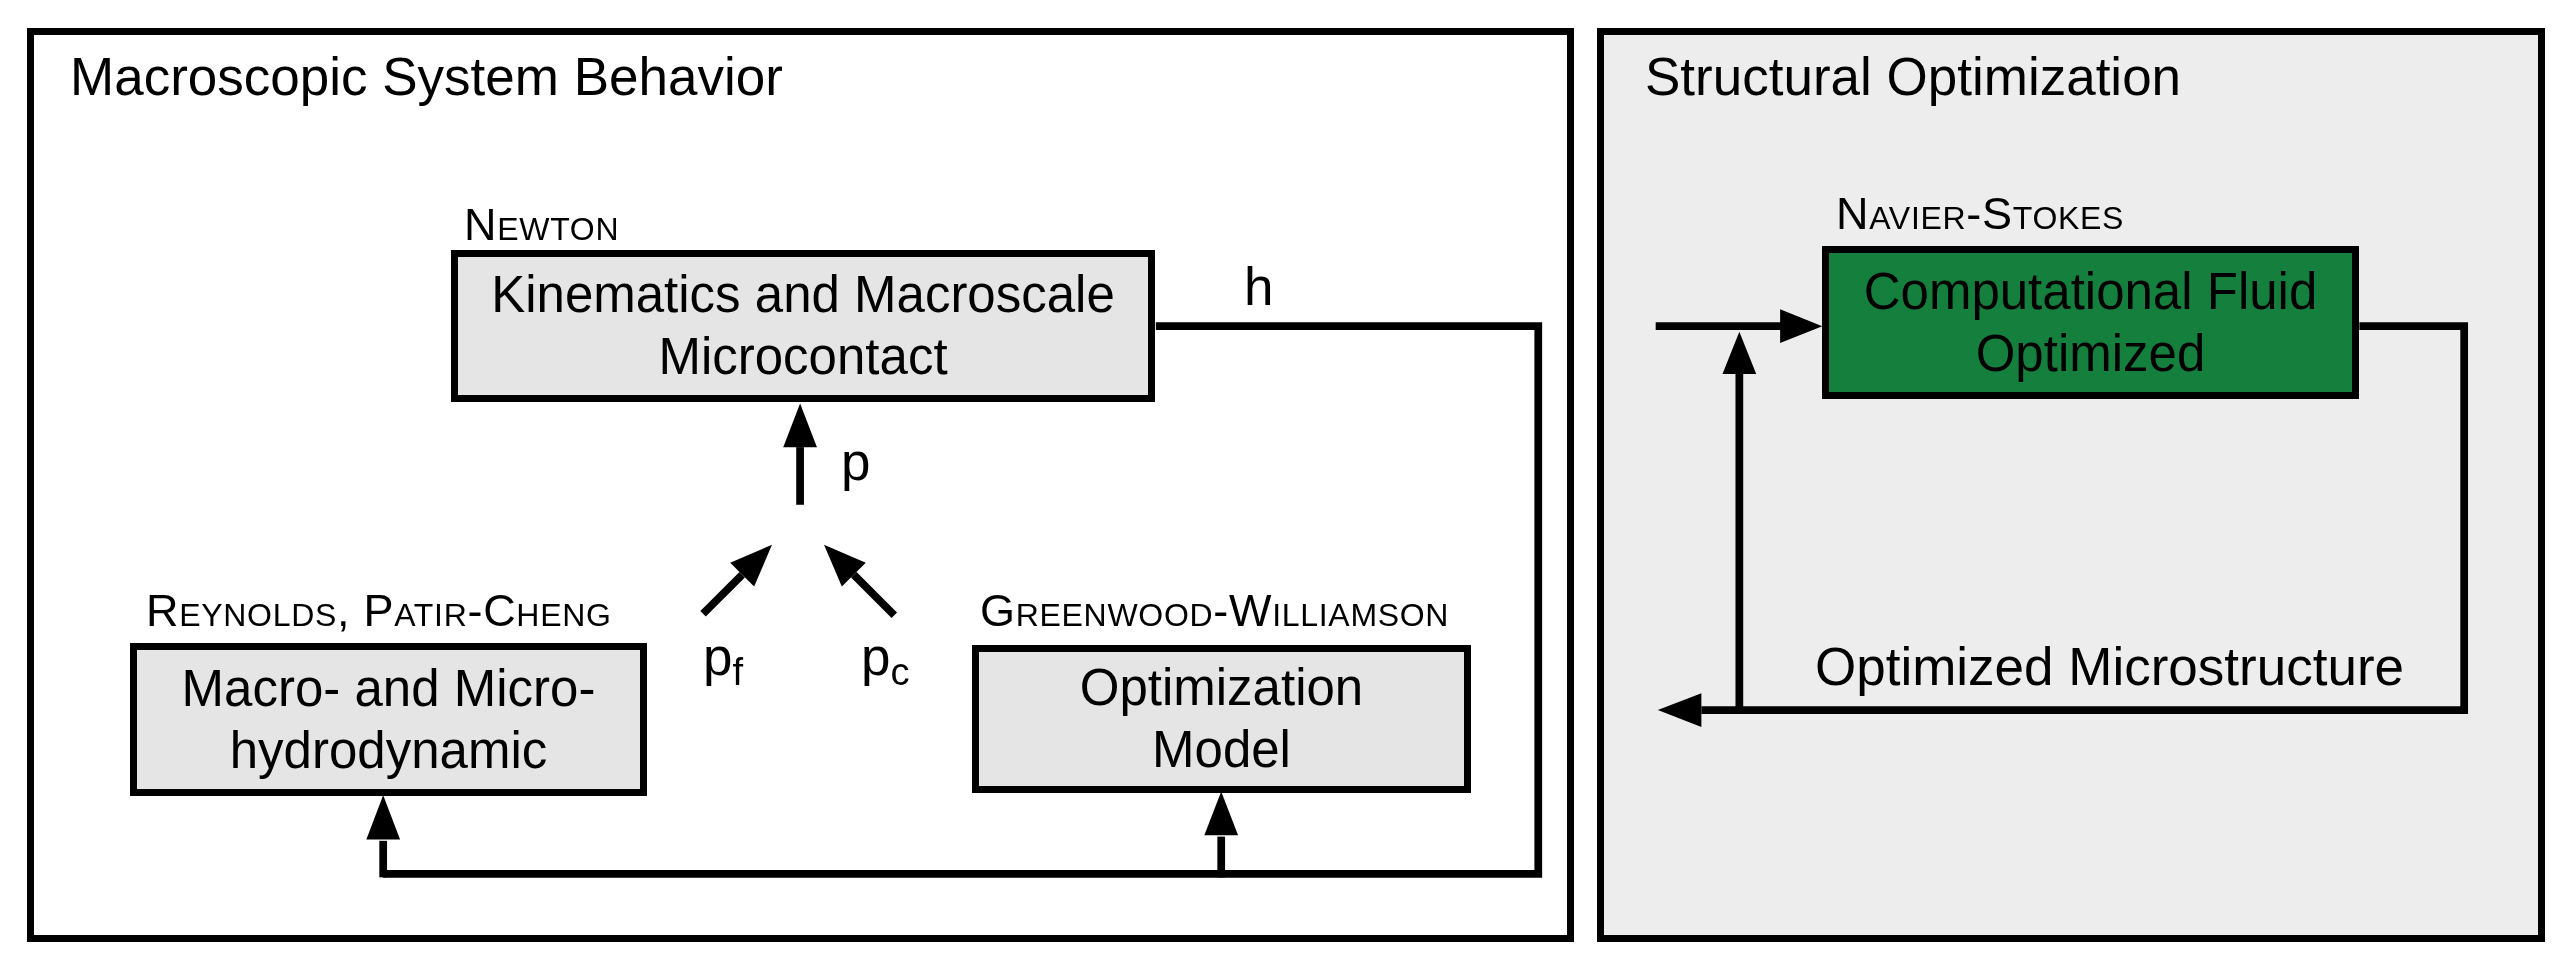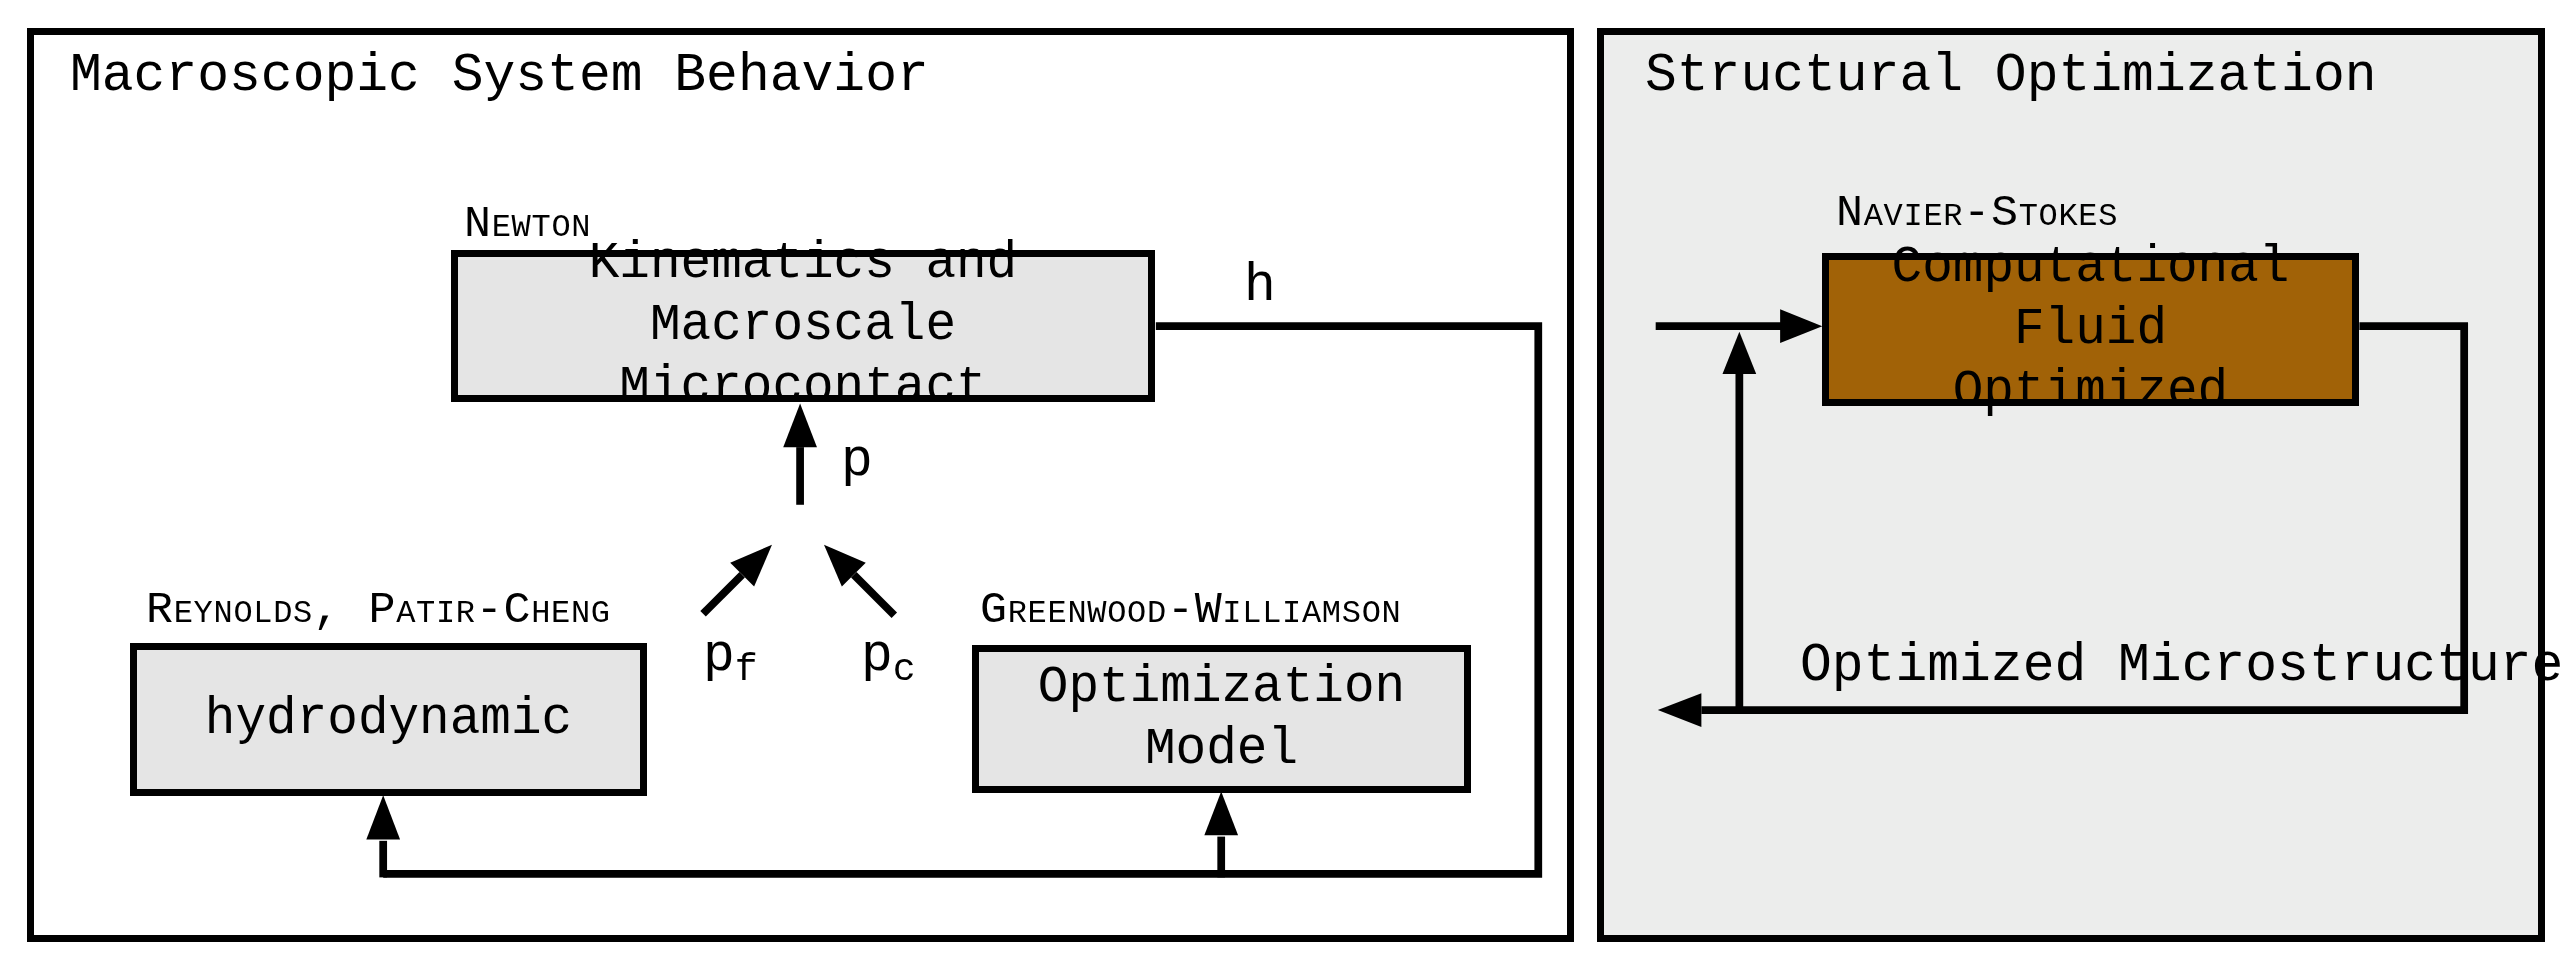--- a/index.html
+++ b/index.html
@@ -7,21 +7,21 @@
     padding: 0;
     background: #FFFFFF;
     width: 2576px;
     height: 973px;
     overflow: hidden;
   }
   .stage {
     position: relative;
     width: 2120px;
     height: 973px;
-    font-family: Liberation Mono, monospace;
+    font-family: Liberation Sans, sans-serif;
     color: #000000;
   }
   .panel {
     position: absolute;
     border: 7px solid #000000;
     box-sizing: border-box;
   }
   #left-panel  { left: 27.4px;   top: 28px; width: 1547px; height: 914px; background: #FFFFFF; }
   #right-panel { left: 1597px; top: 28px; width: 948px; height: 914px; background: #ECEDEC; }
 
@@ -43,21 +43,21 @@
     align-items: center;
     justify-content: center;
     text-align: center;
     font-size: 51px;
     line-height: 62px;
     background: #e5e5e5;
   }
   #newton-box    { left: 451px;  top: 250px; width: 704px; height: 152px; }
   #reynolds-box  { left: 130px;  top: 643px; width: 517px;  height: 153px; }
   #greenwood-box { left: 972px; top: 645px; width: 499px;  height: 148px; }
-  #cfd-box       { left: 1822px; top: 253px; width: 537px;  height: 153px; background: #a16207; }
+  #cfd-box       { left: 1822px; top: 246px; width: 537px;  height: 153px; background: #15803d; }
 
   .tag {
     position: absolute;
     font-variant: small-caps;
     font-size: 45px;
     line-height: 49px;
     letter-spacing: 0.7px;
     white-space: nowrap;
   }
   #newton-tag    { left: 464px;  top: 200px; }
@@ -142,20 +142,21 @@
   <div class="tag" id="newton-tag">Newton</div>
   <div class="tag" id="reynolds-tag">Reynolds, Patir-Cheng</div>
   <div class="tag" id="greenwood-tag">Greenwood-Williamson</div>
   <div class="tag" id="navier-tag">Navier-Stokes</div>
 
   <div class="node" id="newton-box">
     <span>Kinematics and Macroscale</span>
     <span>Microcontact</span>
   </div>
   <div class="node" id="reynolds-box">
+    <span>Macro- and Micro-</span>
     <span>hydrodynamic</span>
   </div>
   <div class="node" id="greenwood-box">
     <span>Optimization</span>
     <span>Model</span>
   </div>
   <div class="node" id="cfd-box">
     <span>Computational Fluid</span>
     <span>Optimized</span>
   </div>

